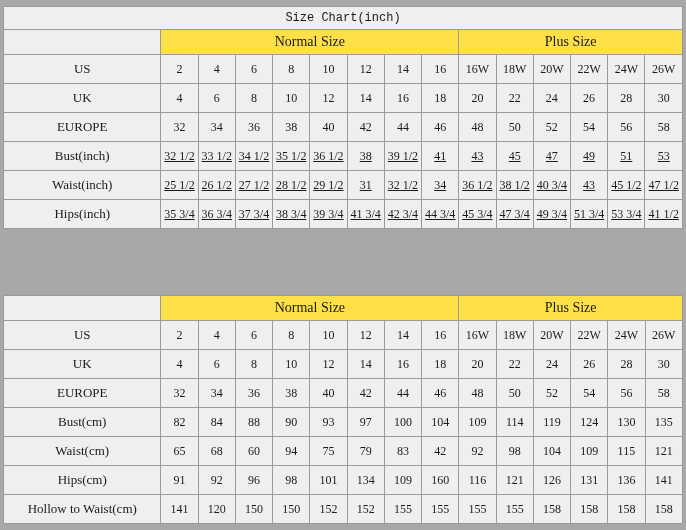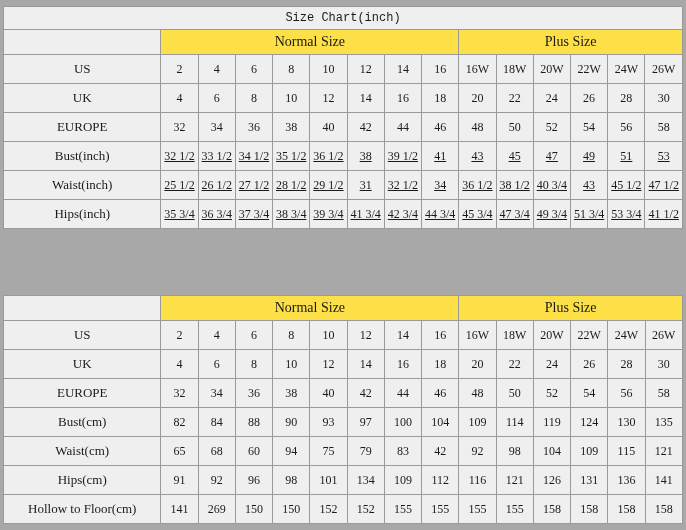--- a/index.html
+++ b/index.html
@@ -342,33 +342,33 @@
 
         <tr class="data-row">
           <td class="row-label">Hips(cm)</td>
           <td>91</td>
           <td>92</td>
           <td>96</td>
           <td>98</td>
           <td>101</td>
           <td>134</td>
           <td>109</td>
-          <td>112</td>
+          <td>160</td>
           <td>116</td>
           <td>121</td>
           <td>126</td>
           <td>131</td>
           <td>136</td>
           <td>141</td>
         </tr>
 
         <tr class="data-row">
-          <td class="row-label">Hollow to Floor(cm)</td>
+          <td class="row-label">Hollow to Waist(cm)</td>
           <td>141</td>
-          <td>269</td>
+          <td>120</td>
           <td>150</td>
           <td>150</td>
           <td>152</td>
           <td>152</td>
           <td>155</td>
           <td>155</td>
           <td>155</td>
           <td>155</td>
           <td>158</td>
           <td>158</td>

